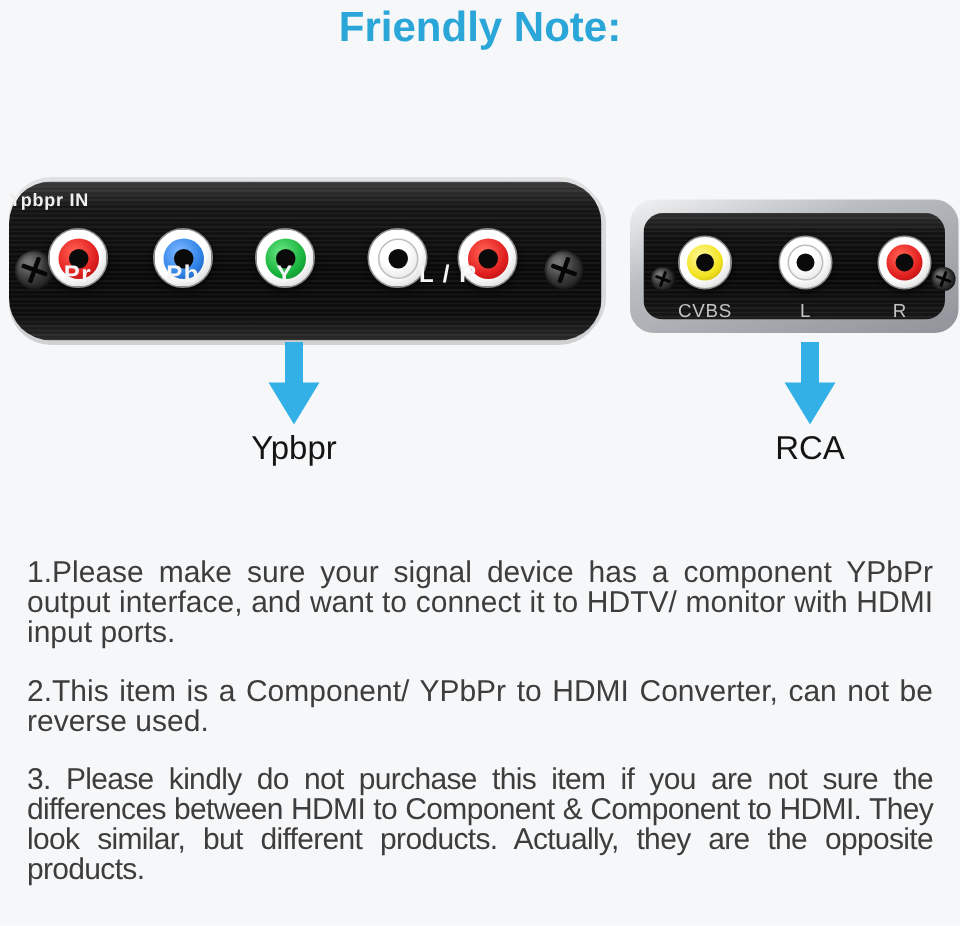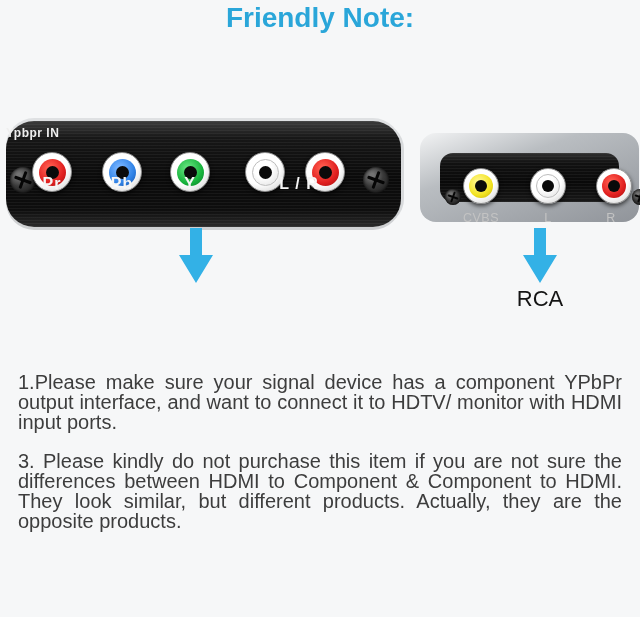--- a/index.html
+++ b/index.html
@@ -23,21 +23,21 @@
       repeating-linear-gradient(180deg, rgba(255,255,255,.05) 0 1px, rgba(0,0,0,0) 1px 3px),
       linear-gradient(180deg,#3c3c3c 0%,#171717 16%,#0a0a0a 55%,#0e0e0e 84%,#2b2b2b 100%);
     box-shadow: 0 -3px 0 #dfe1e3, 0 3px 0 #cfd1d3, 4px 0 0 -1px #d8dadc;
   }
   .panel-label {
     position:absolute; top:5px; left:0; width:100%;
     color:#efefef; font-size:12px; font-weight:bold; letter-spacing:.5px;
   }
   .device-right {
     left:420px; top:133px; width:219px; height:89px;
-    border-radius:16px; padding:20px;
+    border-radius:16px; padding:9px;
     background:linear-gradient(160deg,#f2f3f4 0%,#b9bdc1 35%,#90949a 100%);
   }
   .device-right-face {
     position:relative; width:100%; height:100%;
     border-radius:13px;
     background:
       repeating-linear-gradient(180deg, rgba(255,255,255,.05) 0 1px, rgba(0,0,0,0) 1px 3px),
       linear-gradient(180deg,#303030 0%,#121212 20%,#090909 60%,#181818 100%);
   }
 
@@ -178,20 +178,22 @@
     </div>
   </div>
 
   <svg class="down-arrow" style="left:178px;top:228px" viewBox="0 0 36 56">
     <polygon points="12,0 24,0 24,27 35,27 18,55 1,27 12,27" fill="#33b1e6"></polygon>
   </svg>
   <svg class="down-arrow" style="left:522px;top:228px" viewBox="0 0 36 56">
     <polygon points="12,0 24,0 24,27 35,27 18,55 1,27 12,27" fill="#33b1e6"></polygon>
   </svg>
 
+  <div class="caption" style="left:136px">Ypbpr</div>
   <div class="caption" style="left:480px">RCA</div>
 
   <div class="notes">
     <p>1.Please make sure your signal device has a component YPbPr output interface, and want to connect it to HDTV/ monitor with HDMI input ports.</p>
+    <p>2.This item is a Component/ YPbPr to HDMI Converter, can not be reverse used.</p>
     <p>3. Please kindly do not purchase this item if you are not sure the differences between HDMI to Component &amp; Component to HDMI. They look similar, but different products. Actually, they are the opposite products.</p>
   </div>
 
 </div>
 
 </body></html>

